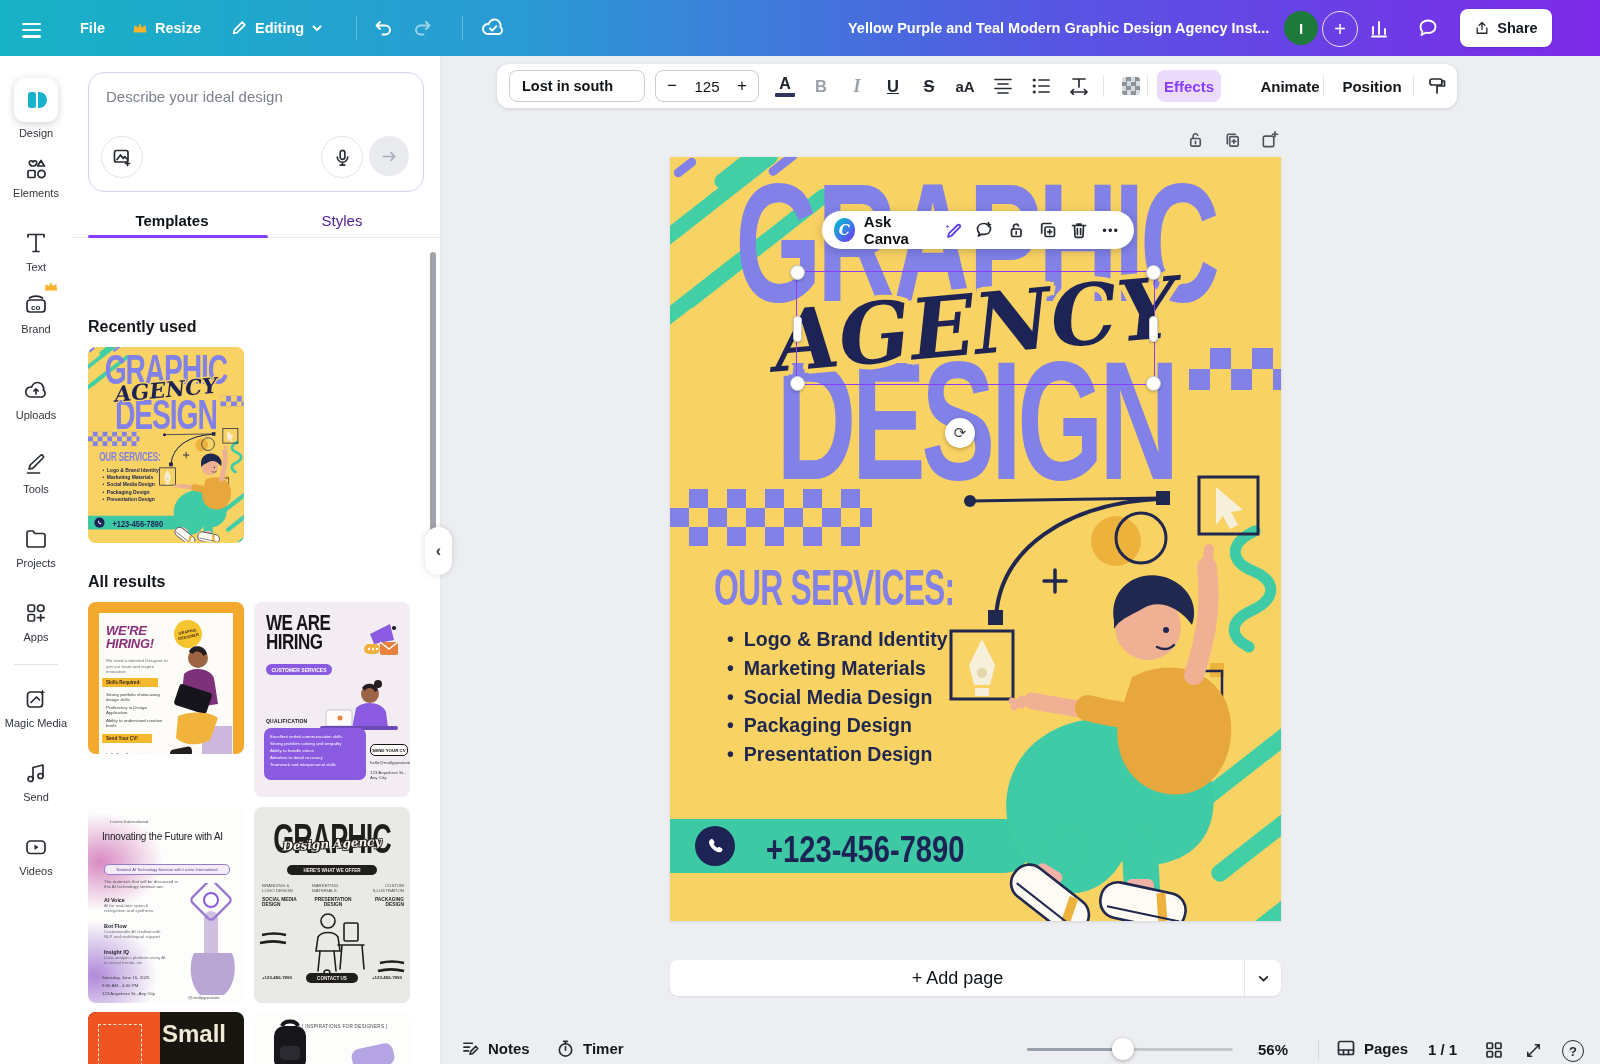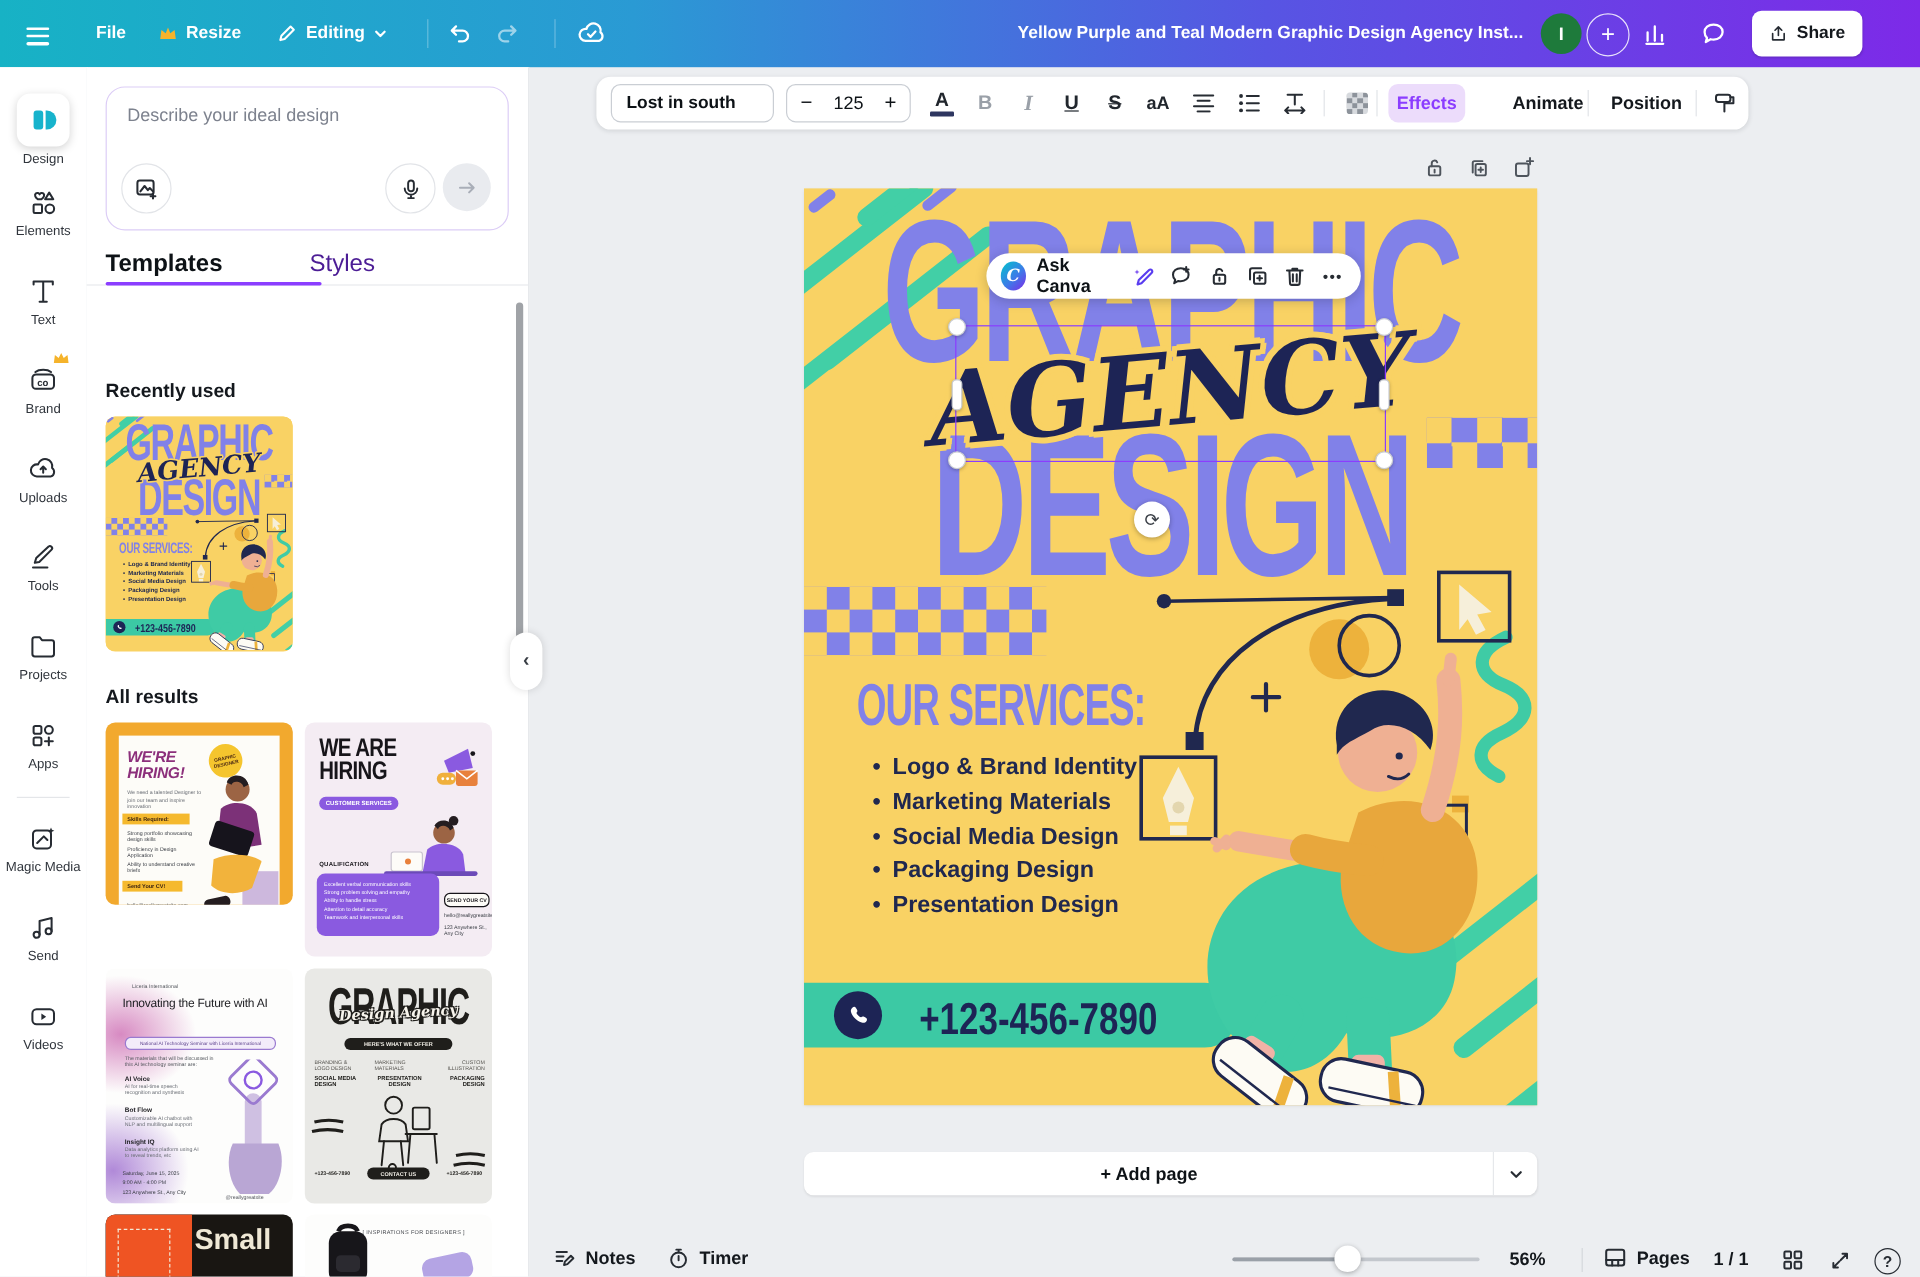--- a/index.html
+++ b/index.html
@@ -35,22 +35,22 @@
 
   
   .panel{left:72px;top:56px;width:368px;height:1008px;background:#fff;border-right:1px solid #e7e9ec;overflow:hidden}
   .prompt-card{left:16px;top:16px;width:334px;height:118px;border:1.5px solid #dccdf6;border-radius:16px;background:#fff}
   .prompt-card input{position:absolute;left:15px;top:14px;width:300px;border:0;outline:0;font-size:15px;
                      font-family:"Liberation Sans",sans-serif;color:#14181d}
   .prompt-card input::placeholder{color:#7d828e}
   .cbtn{width:40px;height:40px;border-radius:50%;border:1px solid #e2e4e8;background:#fff;display:flex;
         align-items:center;justify-content:center;cursor:pointer}
   .cbtn.gray{background:#e9ebef;border:0}
-  .tab{top:144px;height:40px;width:168px;display:flex;align-items:center;justify-content:flex-start;
-       font-size:20px;cursor:pointer}
+  .tab{top:144px;height:40px;width:168px;display:flex;align-items:center;justify-content:center;
+       font-size:15px;cursor:pointer}
   .tabline{left:16px;top:179px;width:180px;height:2.5px;background:#8b3dff;border-radius:2px}
   .tabbase{left:0;top:180.5px;width:368px;height:1px;background:#e8eaed}
   .genbtn{left:16px;top:202px;width:322px;height:40px;border:1px solid #d7dade;border-radius:10px;background:#fff;
           display:flex;align-items:center;justify-content:center;gap:9px;font-size:15px;font-weight:700;cursor:pointer}
   .h16{font-size:16px;font-weight:700;color:#14181d}
   .thumb{width:156px;border-radius:8px;overflow:hidden;cursor:pointer;background:#fff}
   .scrollthumb{left:358px;top:196px;width:6px;height:292px;background:#8f9398;border-radius:3px;opacity:.85}
 
   .collapse{left:425px;top:527px;width:27px;height:48px;background:#fff;border-radius:14px;
             box-shadow:0 0 7px rgba(0,0,0,.14);display:flex;align-items:center;justify-content:center;
@@ -109,21 +109,21 @@
          color:#fff;display:flex;align-items:center;justify-content:center;font-family:"DejaVu Serif",serif;
          font-style:italic;font-weight:700;font-size:14px}
   .asklbl{font-size:15px;font-weight:700;margin-right:2px}
   .askic{width:26px;height:26px;display:flex;align-items:center;justify-content:center;cursor:pointer}
 
   .pagectl{top:129px;width:20px;height:20px;display:flex;align-items:center;justify-content:center;cursor:pointer}
 
   .addpage{left:670px;top:960px;width:611px;height:36px;background:#fff;border-radius:8px;
            box-shadow:0 1px 2px rgba(0,0,0,.08);cursor:pointer}
   .addpage .lab{position:absolute;left:0;top:0;width:575px;height:36px;display:flex;align-items:center;
-                justify-content:center;font-size:15px;font-weight:700}
+                justify-content:center;font-size:18px;font-weight:400}
   .addpage .chev{position:absolute;right:0;top:0;width:36px;height:36px;border-left:1px solid #e6e8eb;
                  display:flex;align-items:center;justify-content:center}
 
   
   .sb-item{display:flex;align-items:center;gap:8px;font-size:15px;font-weight:700;color:#14181d;cursor:pointer}
   .sbtxt{font-size:15px;font-weight:700;color:#14181d}
   .sb-div{width:1px;height:20px;background:#d4d7db}
   .sltrack{left:1027px;top:1048px;width:206px;height:3px;border-radius:2px;background:#c3c7cd;cursor:pointer}
   .sltrack .fill{position:absolute;left:0;top:0;width:96px;height:3px;border-radius:2px;background:#9aa0a8}
   .slthumb{left:1112px;top:1038px;width:22px;height:22px;border-radius:50%;background:#fff;cursor:pointer;
@@ -219,21 +219,21 @@
         <circle class="ic" cx="18.5" cy="18" r="3.6"></circle>
       </svg>
     <span class="lbl">Elements</span>
   </div>
   <div class="a ritem" style="top:174px">
     <svg width="26" height="26" viewBox="0 0 26 26">
         <path class="ic" d="M5 7V4.5h16V7M13 4.5v17M10 21.5h6" stroke-width="2"></path>
       </svg>
     <span class="lbl">Text</span>
   </div>
-  <div class="a ritem" style="top:248px">
+  <div class="a ritem" style="top:236px">
     <svg class="a" style="left:44px;top:-11px" width="14" height="11" viewBox="0 0 16 12">
         <path d="M1 10.5 2 3l3.6 2.8L8 1l2.4 4.8L14 3l1 7.5z" fill="#f5b32b"></path>
       </svg>
     <svg width="26" height="26" viewBox="0 0 26 26">
         <rect class="ic" x="4" y="8" width="18" height="12" rx="3"></rect>
         <path class="ic" d="M6.5 6c3-2.5 10-2.5 13 0"></path>
         <text x="8" y="17.5" font-size="8" font-weight="bold" fill="#272c33" font-family="Liberation Sans,sans-serif">co</text>
       </svg>
     <span class="lbl">Brand</span>
   </div>

